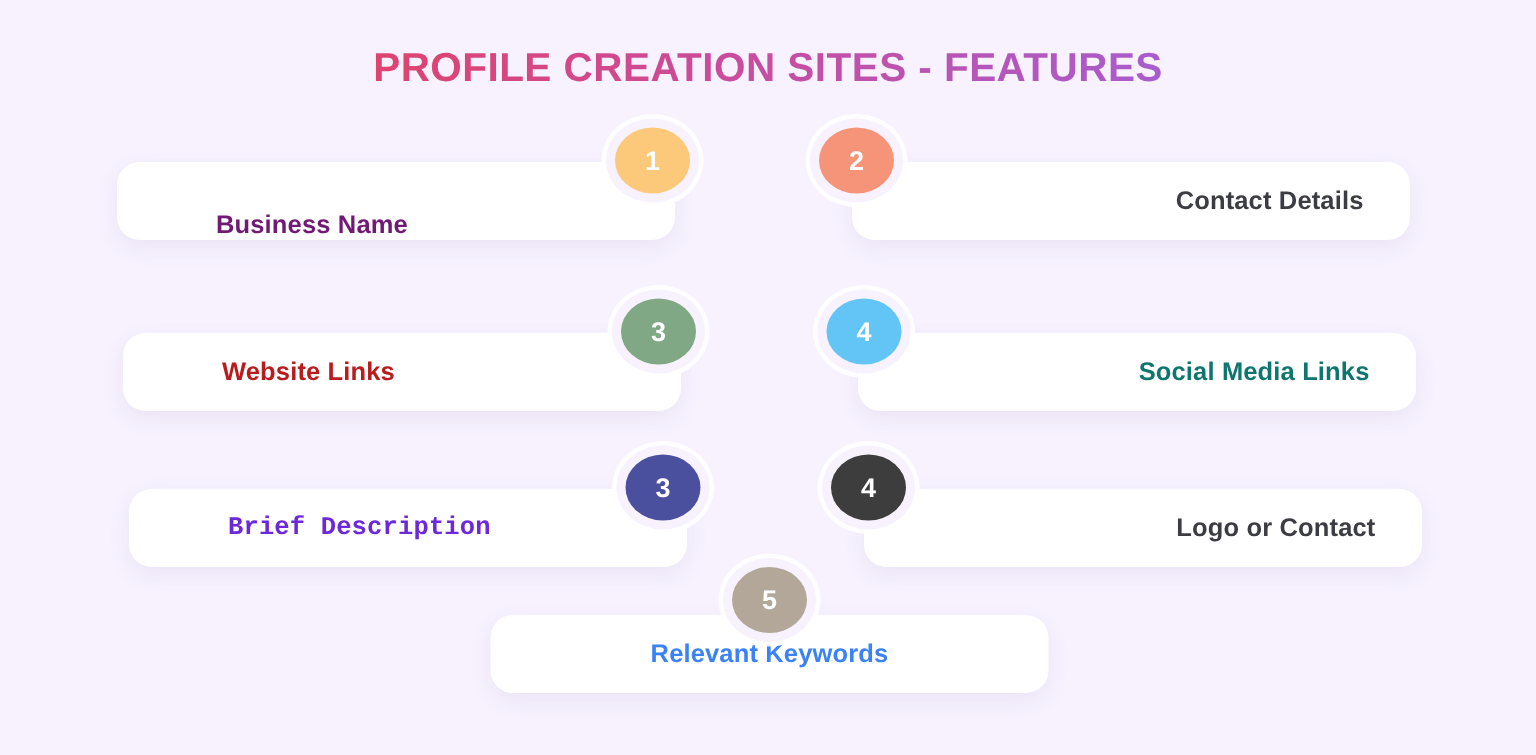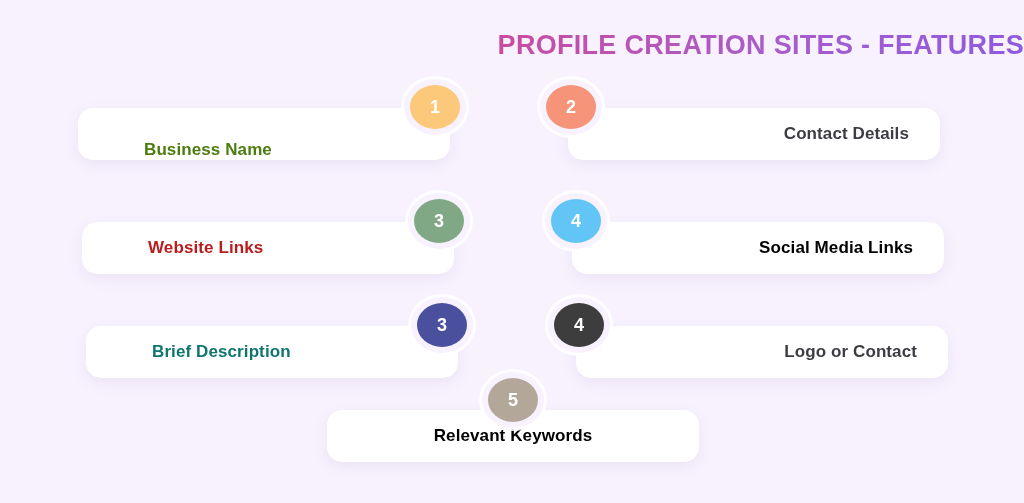--- a/index.html
+++ b/index.html
@@ -103,64 +103,64 @@
   #badge-4 { left: 551px; top: 199px; background: #62c5f5; }
   #badge-5 { left: 417px; top: 303px; background: #4a4f9e; }
   #badge-6 { left: 554px; top: 303px; background: #3d3d3d; }
   #badge-7 { left: 488px; top: 378px; background: #b3a79a; }
 </style>
 </head>
 <body style="background: rgb(247, 242, 254);">
 
 <div id="infographic" style="background: rgb(247, 242, 254);">
 
-  <div class="title" style="background-image: linear-gradient(90deg, rgb(232, 65, 63) 0%, rgb(224, 67, 106) 22%, rgb(201, 76, 158) 48%, rgb(169, 92, 203) 75%, rgb(142, 90, 224) 100%); text-align: right;">PROFILE CREATION SITES - FEATURES</div>
+  <div class="title" style="background-image: linear-gradient(90deg, rgb(232, 65, 63) 0%, rgb(224, 67, 106) 22%, rgb(201, 76, 158) 48%, rgb(169, 92, 203) 75%, rgb(142, 90, 224) 100%);">PROFILE CREATION SITES - FEATURES</div>
 
   <div class="card align-left" id="card-1" style="background: rgb(255, 255, 255);">
-    <span class="card-label" style="color: #4d7c0f; margin-top: 32px;">Business Name</span>
+    <span class="card-label" style="color: #701a75; margin-top: 32px;">Business Name</span>
   </div>
   <div class="badge" id="badge-1" style="background: rgb(252, 200, 121);">
     <span>1</span>
   </div>
 
   <div class="card align-right" id="card-2" style="background: rgb(255, 255, 255);">
     <span class="card-label" style="color: rgb(60, 60, 67);">Contact Details</span>
   </div>
   <div class="badge" id="badge-2" style="background: rgb(245, 148, 120);">
     <span>2</span>
   </div>
 
   <div class="card align-left" id="card-3" style="background: rgb(255, 255, 255);">
     <span class="card-label" style="color: #b91c1c;">Website Links</span>
   </div>
   <div class="badge" id="badge-3" style="background: rgb(129, 168, 132);">
     <span>3</span>
   </div>
 
   <div class="card align-right" id="card-4" style="background: rgb(255, 255, 255);">
-    <span class="card-label" style="color: #000000;">Social Media Links</span>
+    <span class="card-label" style="color: #0f766e;">Social Media Links</span>
   </div>
   <div class="badge" id="badge-4" style="background: rgb(98, 197, 245);">
     <span>4</span>
   </div>
 
   <div class="card align-left" id="card-5" style="background: rgb(255, 255, 255);">
-    <span class="card-label" style="color: #0f766e;">Brief Description</span>
+    <span class="card-label" style="color: #6d28d9; font-family: Liberation Mono, monospace;">Brief Description</span>
   </div>
   <div class="badge" id="badge-5" style="background: rgb(74, 79, 158);">
     <span>3</span>
   </div>
 
   <div class="card align-right" id="card-6" style="background: rgb(255, 255, 255);">
     <span class="card-label" style="color: rgb(60, 60, 67);">Logo or Contact</span>
   </div>
   <div class="badge" id="badge-6" style="background: rgb(61, 61, 61);">
     <span>4</span>
   </div>
 
   <div class="card align-center" id="card-7" style="background: rgb(255, 255, 255);">
-    <span class="card-label" style="color: #000000; text-align: center;">Relevant Keywords</span>
+    <span class="card-label" style="color: #3b82f6; text-align: center;">Relevant Keywords</span>
   </div>
   <div class="badge" id="badge-7" style="background: rgb(179, 167, 154);">
     <span>5</span>
   </div>
 
 </div>
 
 </body></html>

